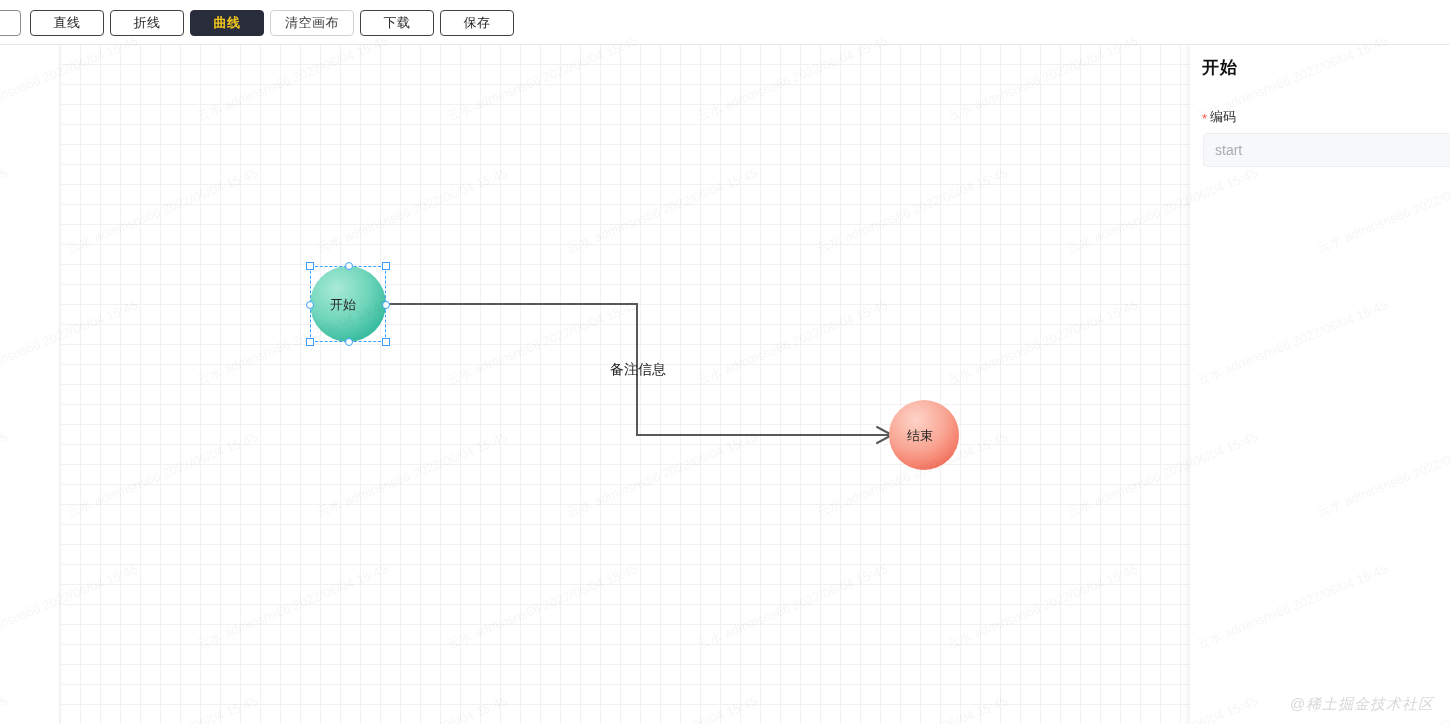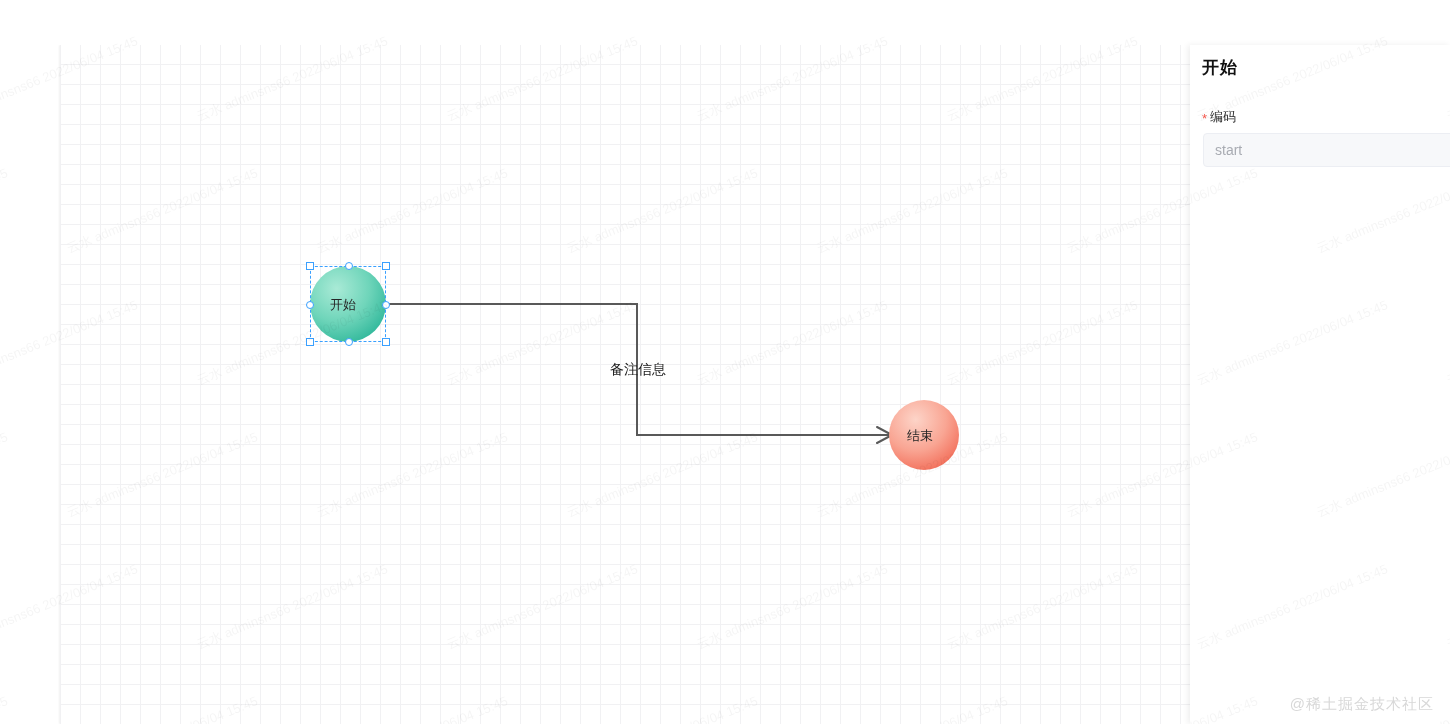--- a/index.html
+++ b/index.html
@@ -230,27 +230,43 @@
   }
   #corner-watermark {
     position: absolute;
     right: 16px;
     bottom: 10px;
     font-size: 15px;
     color: #d8d8d8;
     letter-spacing: 1px;
     user-select: none;
     z-index: 45;
+    font-style: italic;
   }
 </style>
 </head>
 <body>
 
 <div id="app">
 
+  <div id="toolbar">
+    <div id="tb-clipped"></div>
+
+    <div class="tb-btn" id="btn-line">直线</div>
+
+    <div class="tb-btn" id="btn-polyline">折线</div>
+
+    <div class="tb-btn active" id="btn-curve">曲线</div>
+
+    <div class="tb-btn faded" id="btn-clear">清空画布</div>
+
+    <div class="tb-btn" id="btn-download">下载</div>
+
+    <div class="tb-btn" id="btn-save">保存</div>
+  </div>
 
   <div id="canvas-wrap">
     <div id="grid"></div>
     <div id="canvas-shadow"></div>
 
     <svg id="graph-svg">
       <defs>
         <radialGradient id="grad-start" cx="35%" cy="30%" r="78%">
           <stop offset="0%" stop-color="#a9ead6"></stop>
           <stop offset="55%" stop-color="#6fd5ba"></stop>

